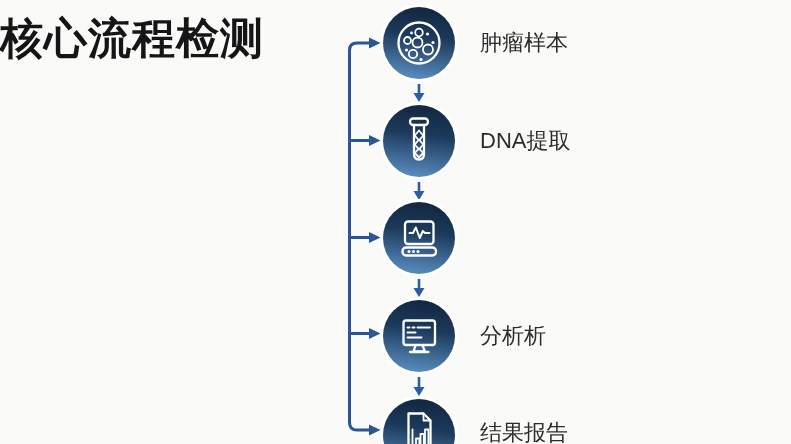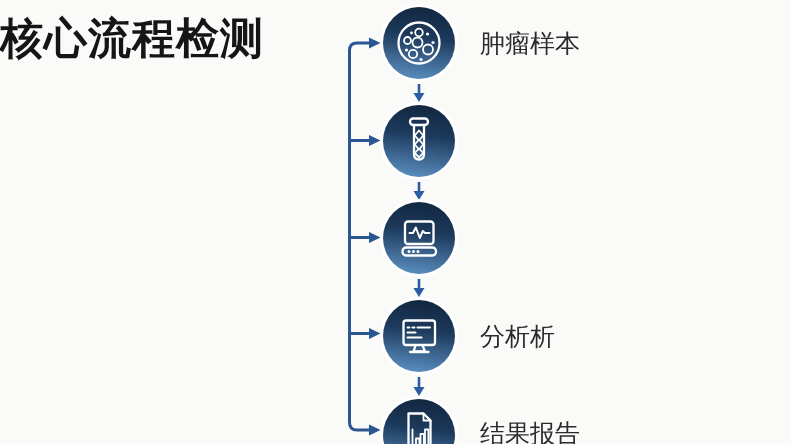--- a/index.html
+++ b/index.html
@@ -33,21 +33,21 @@
     display:flex;align-items:center;justify-content:center;
   }
   .step-circle svg{display:block;}
   .icon-stroke{stroke:#ffffff;fill:none;stroke-width:2.3;stroke-linecap:round;stroke-linejoin:round;}
   .icon-thin{stroke:#ffffff;fill:none;stroke-width:1.8;stroke-linecap:round;stroke-linejoin:round;}
   .icon-fill{fill:#ffffff;stroke:none;}
   .step-label{
     position:absolute;
     left:480px;
     height:30px;line-height:30px;
-    font-size:25px;
+    font-size:22px;
     color:#2b2b2b;
     white-space:nowrap;
   }
 </style>
 </head>
 <body>
 
 <div class="canvas">
 
   <div class="page-title">核心流程检测</div>
@@ -99,20 +99,21 @@
 
   <div class="step-circle" style="top:105px">
     <svg width="72" height="72" viewBox="0 0 72 72">
       <rect class="icon-stroke" x="27" y="13.5" width="18" height="6.5" rx="3.2"></rect>
       <path class="icon-stroke" d="M31 20 L31 48.5 Q31 54.5 36 54.5 Q41 54.5 41 48.5 L41 20"></path>
       <path class="icon-thin" d="M36 25.5 L40.2 30.5 L36 35.5 L31.8 30.5 Z"></path>
       <path class="icon-thin" d="M36 34.5 L40.2 39.5 L36 44.5 L31.8 39.5 Z"></path>
       <path class="icon-thin" d="M36 43.5 L40.2 48 L36 52.3 L31.8 48 Z"></path>
     </svg>
   </div>
+  <div class="step-label" style="top:126px">DNA提取</div>
 
   <div class="step-circle" style="top:202px">
     <svg width="72" height="72" viewBox="0 0 72 72">
       <rect class="icon-stroke" x="22" y="19.5" width="28.5" height="22.5" rx="3"></rect>
       <path class="icon-thin" d="M26.5 31 h3.5 l2.8 -5.5 l4 10.5 l3 -7 l2.2 2 h4.5" style="stroke-width:2"></path>
       <rect class="icon-stroke" x="19.5" y="45.5" width="33.5" height="8" rx="3.5"></rect>
       <circle class="icon-fill" cx="26" cy="49.5" r="1.5"></circle>
       <circle class="icon-fill" cx="30.5" cy="49.5" r="1.5"></circle>
       <circle class="icon-fill" cx="35" cy="49.5" r="1.5"></circle>
     </svg>

